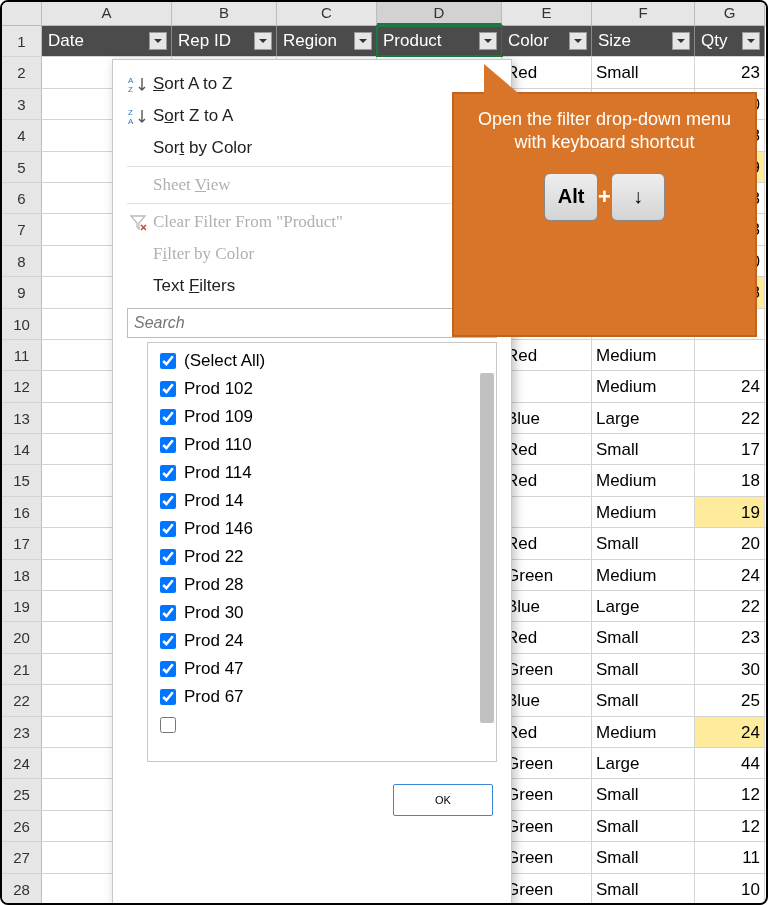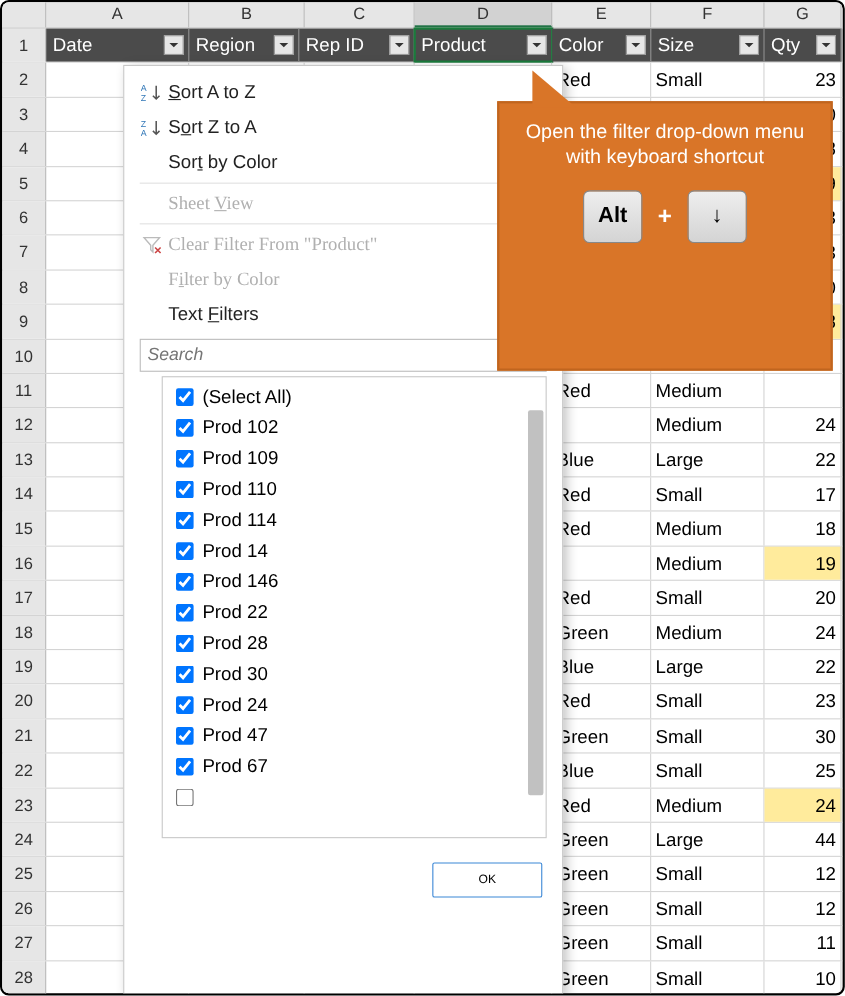--- a/index.html
+++ b/index.html
@@ -182,21 +182,21 @@
   }
   .callout::before {
     content: "";
     position: absolute;
     left: 30px; top: -30px;
     border-left: 0px solid transparent;
     border-right: 40px solid transparent;
     border-bottom: 34px solid #d97528;
   }
   .callout .txt { font-size: 18px; line-height: 1.3; margin-bottom: 18px; }
-  .keys { display:flex; align-items:center; justify-content:center; gap: 14px; }
+  .keys { display:flex; align-items:center; justify-content:center; }
   .key {
     display:inline-flex; align-items:center; justify-content:center;
     min-width: 54px; height: 48px;
     padding: 0 12px;
     background: linear-gradient(#eee,#d4d4d4);
     border: 1px solid #888;
     border-radius: 6px;
     color: #000;
     font-size: 20px;
     font-weight: bold;
@@ -223,30 +223,30 @@
   <div class="row">
     <div class="rownum">1</div>
     <div class="hcell cA">
       <span>Date</span>
       <span class="filter-btn">
           <svg viewBox="0 0 10 10">
             <path d="M1 3 L5 7 L9 3" fill="#333"></path>
           </svg>
         </span>
     </div>
-    <div class="hcell cC">
-      <span>Region</span>
+    <div class="hcell cB">
+      <span>Rep ID</span>
       <span class="filter-btn">
           <svg viewBox="0 0 10 10">
             <path d="M1 3 L5 7 L9 3" fill="#333"></path>
           </svg>
         </span>
     </div>
-    <div class="hcell cB">
-      <span>Rep ID</span>
+    <div class="hcell cC">
+      <span>Region</span>
       <span class="filter-btn">
           <svg viewBox="0 0 10 10">
             <path d="M1 3 L5 7 L9 3" fill="#333"></path>
           </svg>
         </span>
     </div>
     <div class="hcell cD sel">
       <span>Product</span>
       <span class="filter-btn">
           <svg viewBox="0 0 10 10">

